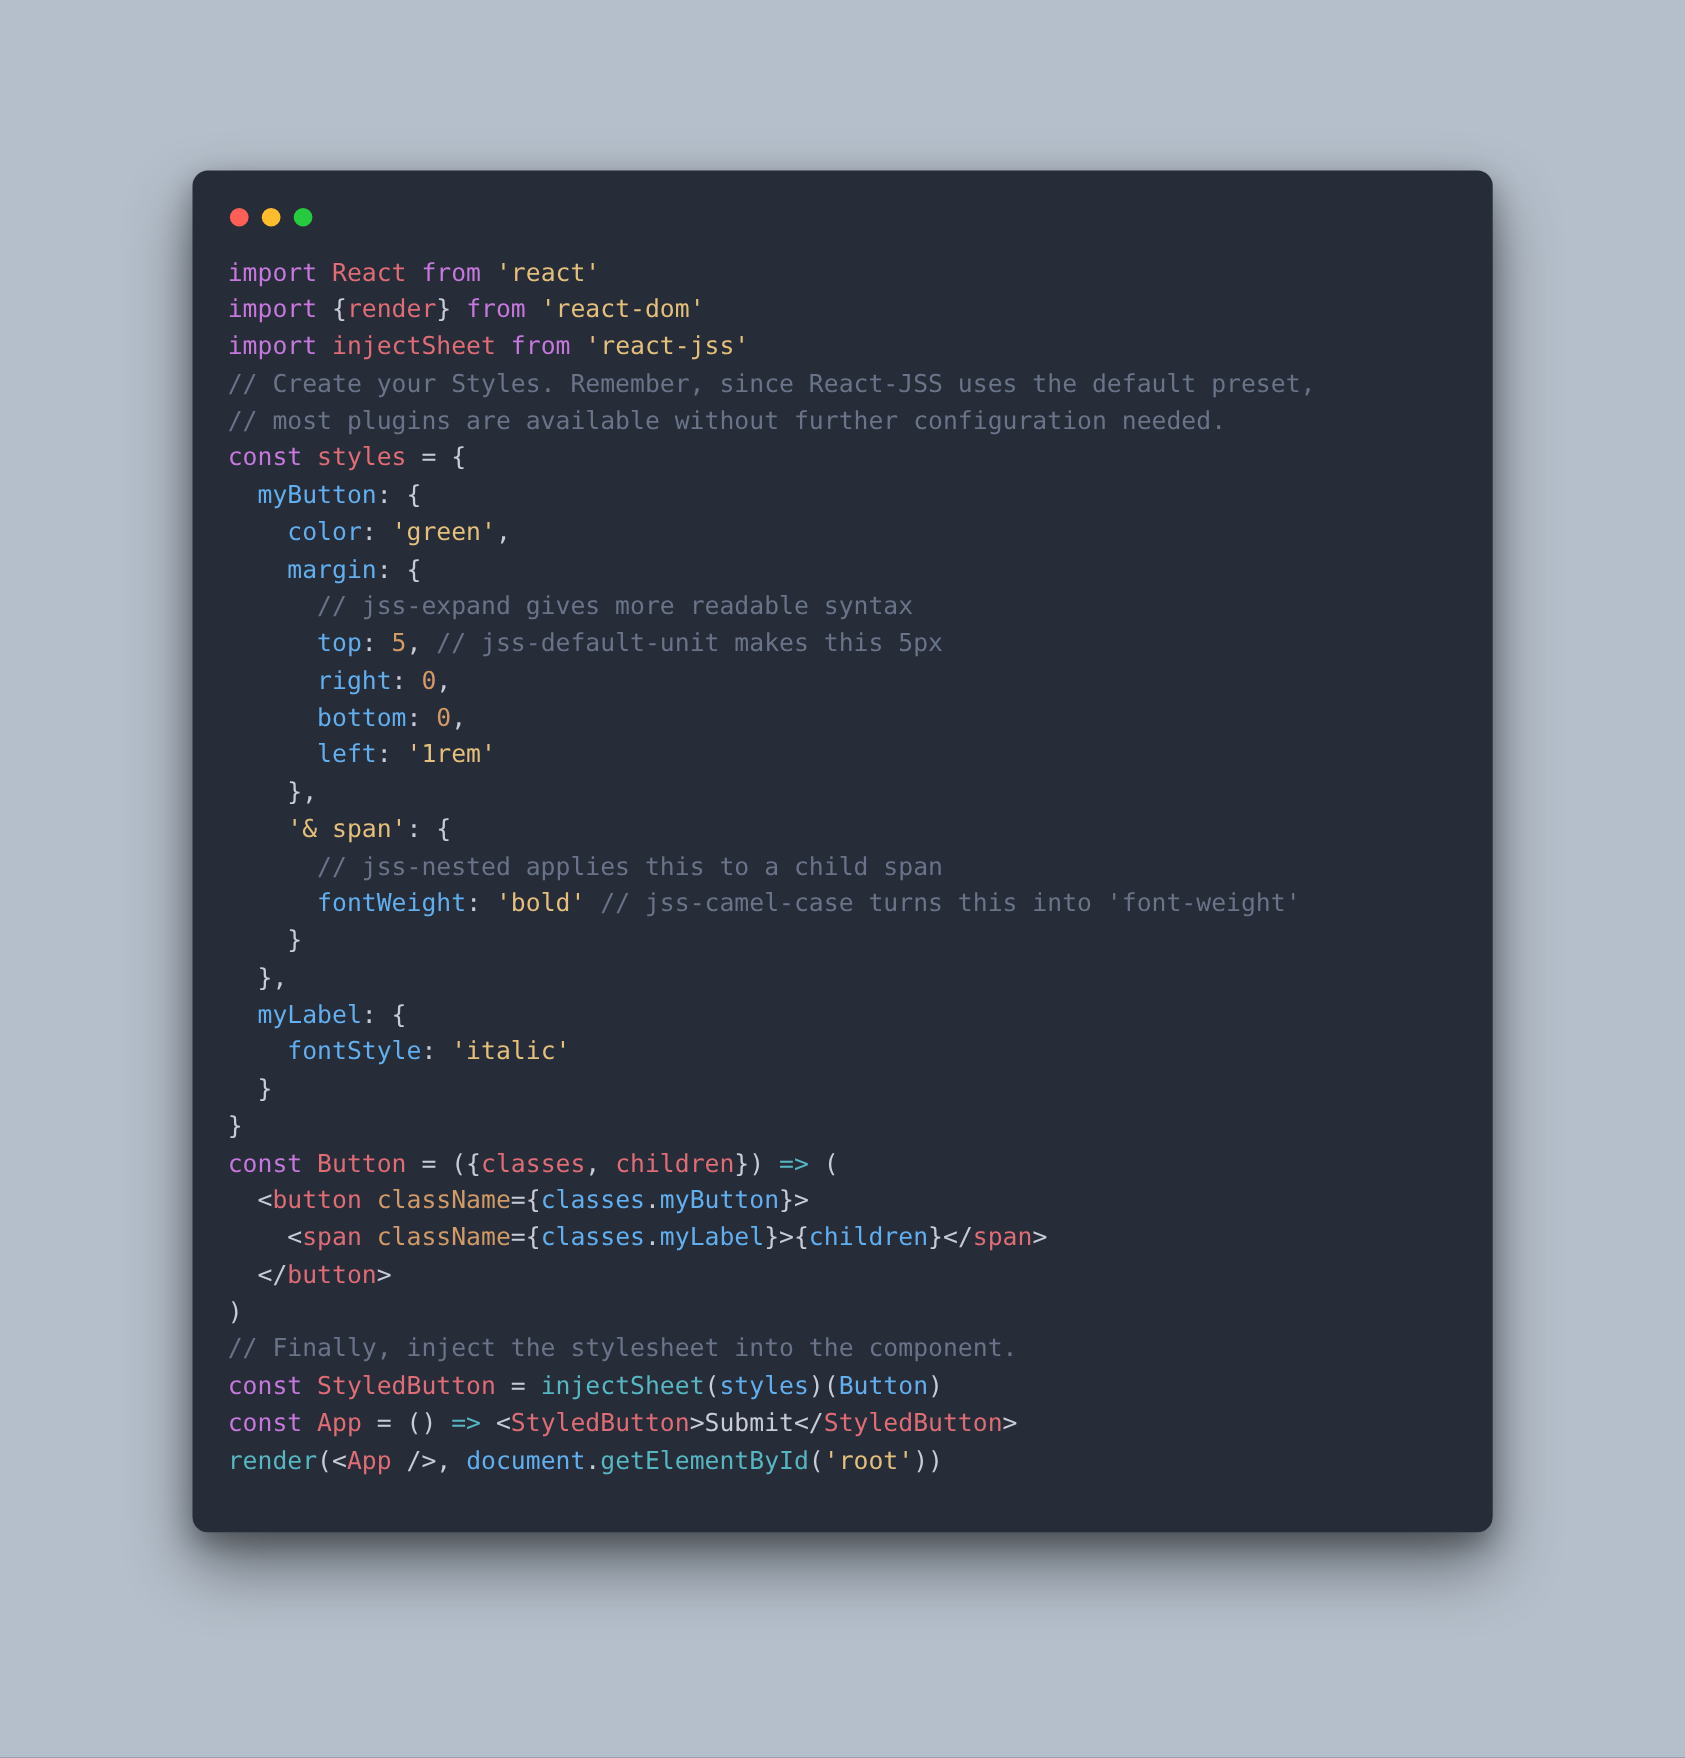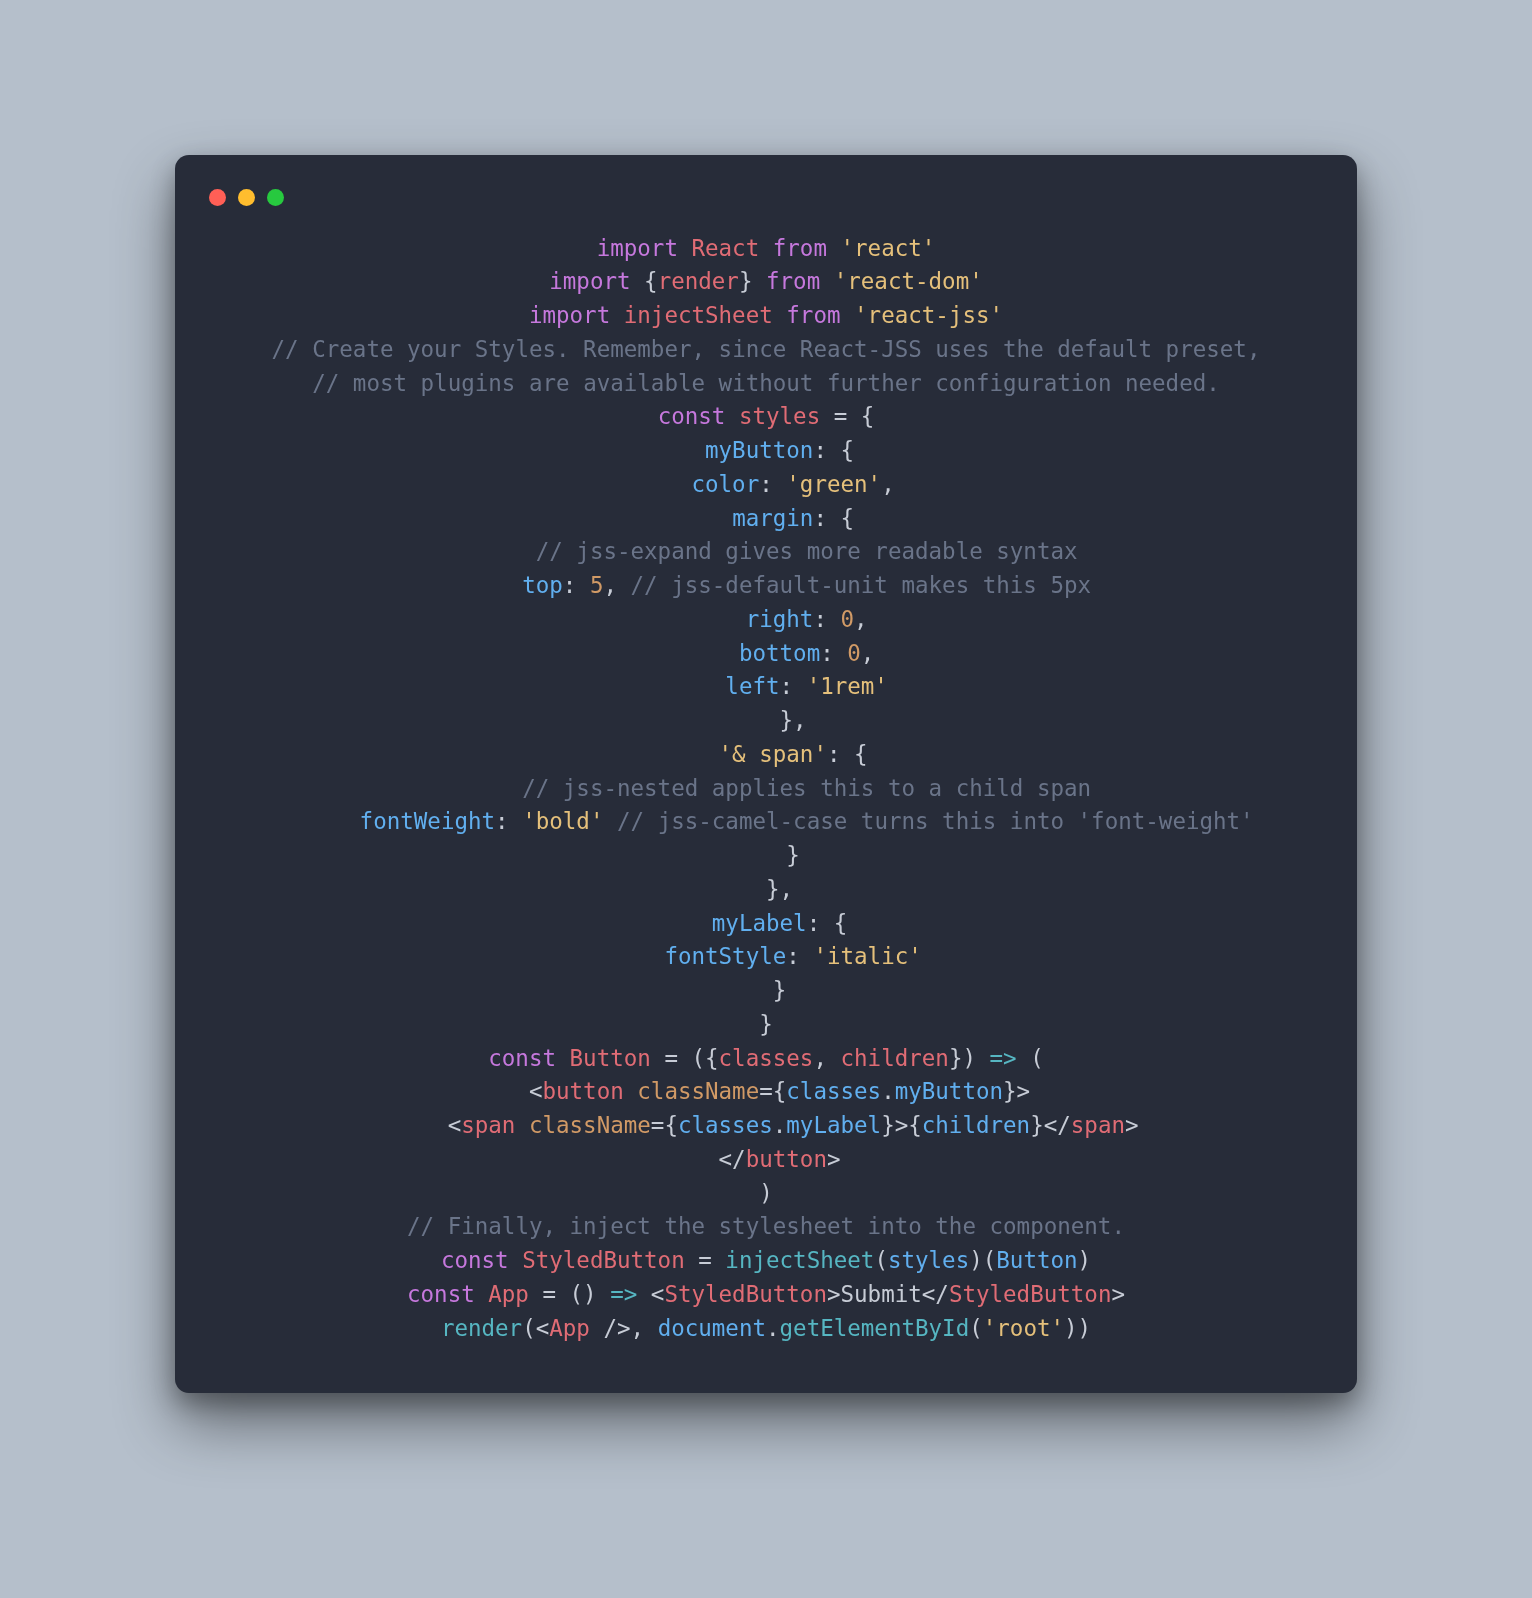--- a/index.html
+++ b/index.html
@@ -9,21 +9,20 @@
     background: #b5bfcb;
     font-family: ui-monospace, "SF Mono", Menlo, Monaco, Consolas, monospace;
     display: flex;
     align-items: center;
     justify-content: center;
     min-height: 100vh;
   }
   .frame {
     width: 1412px;
     padding: 110px 115px 160px 115px;
-    text-align: center;
   }
   .window {
     background: #272c39;
     border-radius: 14px;
     box-shadow: 0 30px 60px rgba(0,0,0,0.45), 0 10px 25px rgba(0,0,0,0.3);
     padding: 28px 32px 48px 32px;
   }
   .traffic-lights {
     display: flex;
     gap: 12px;

